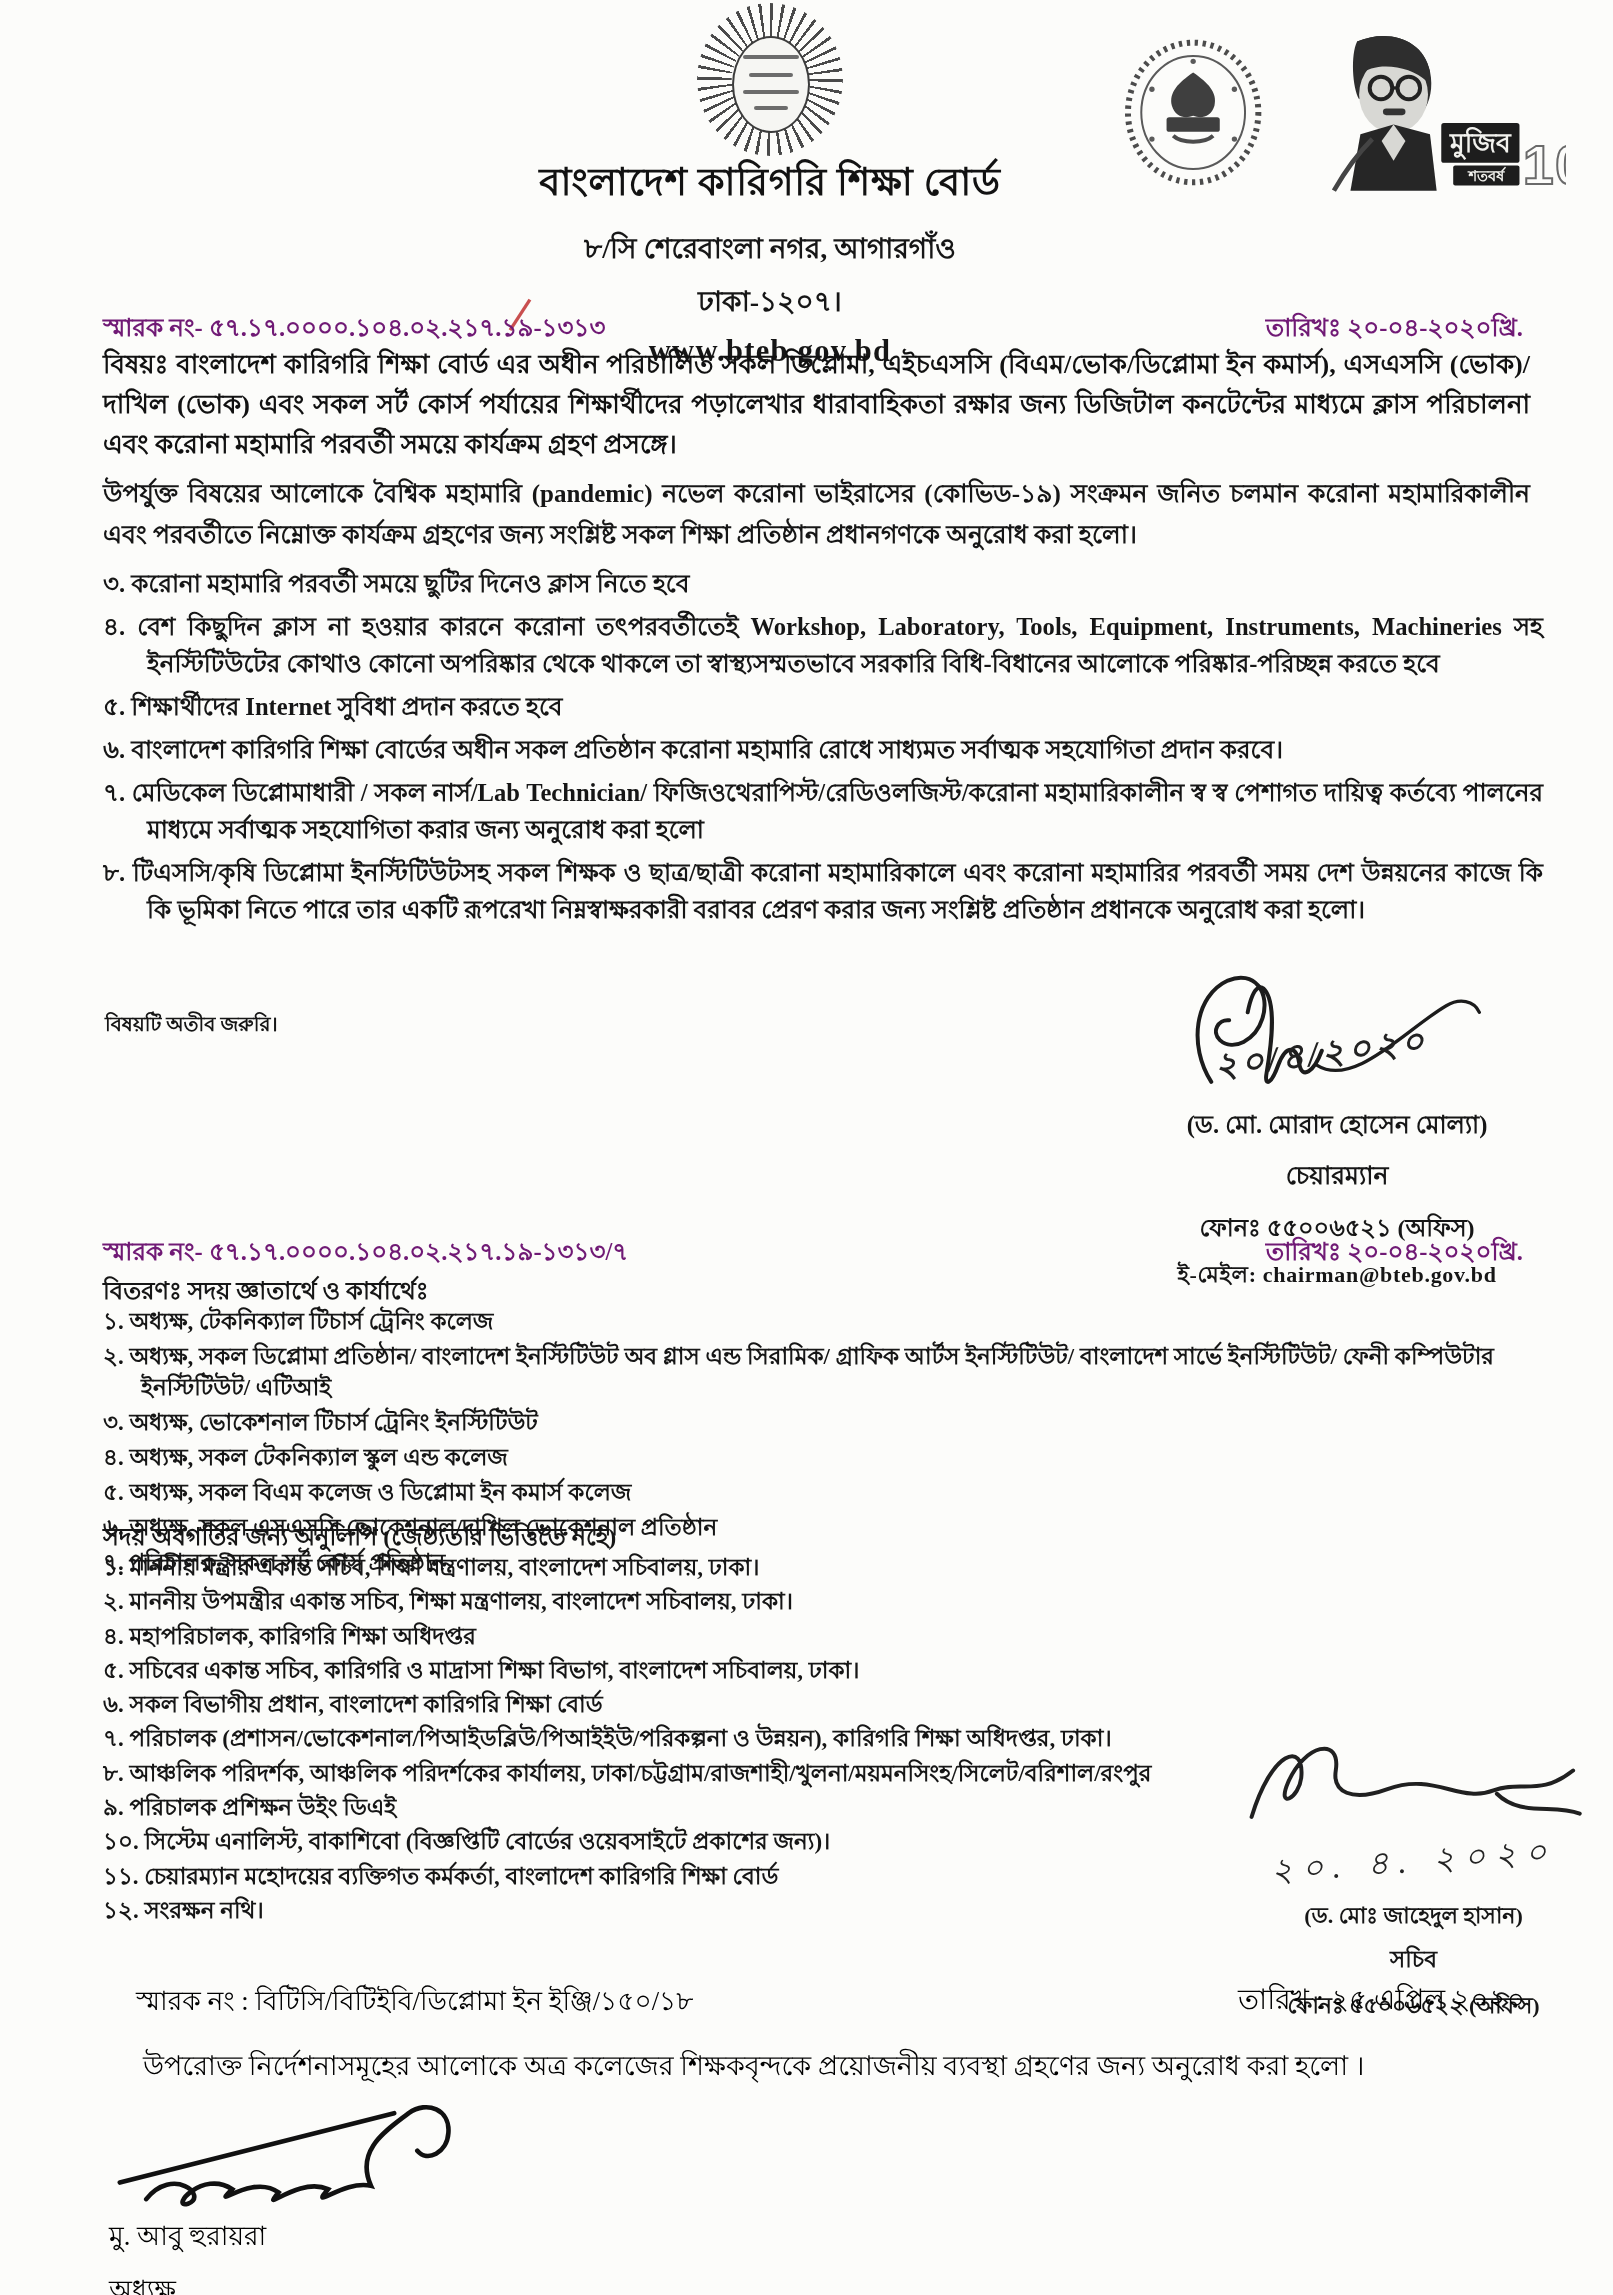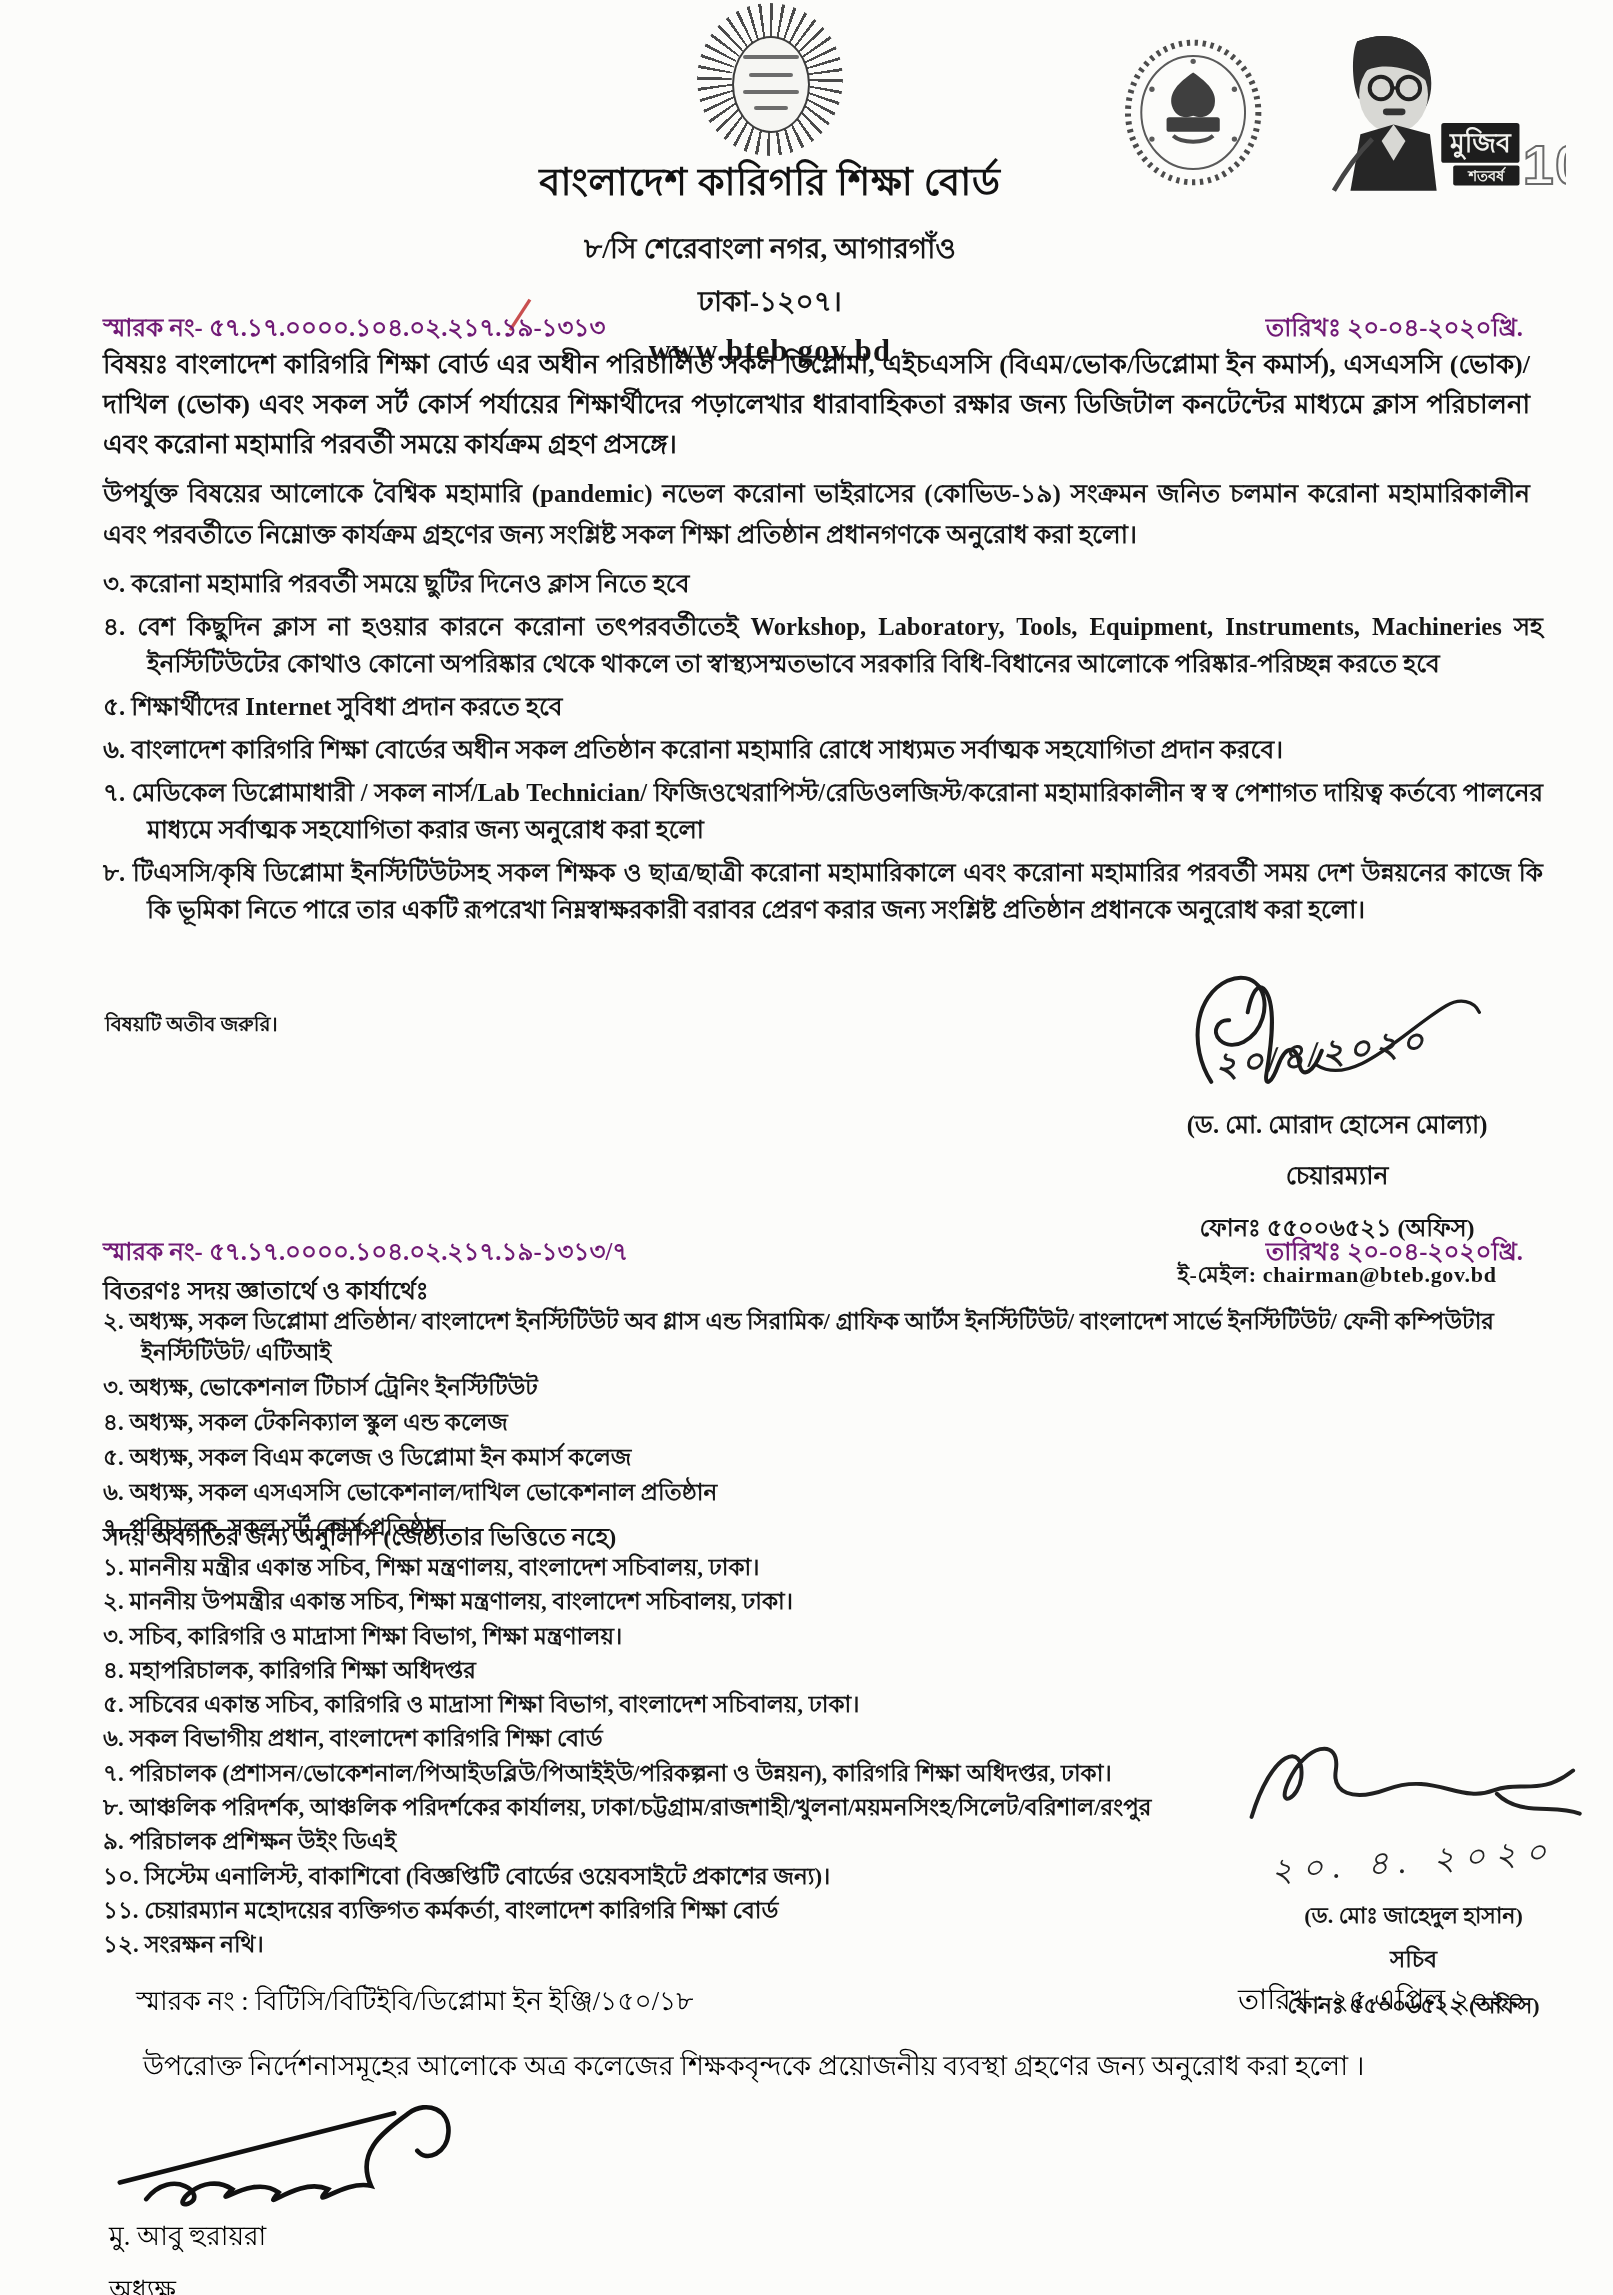--- a/index.html
+++ b/index.html
@@ -184,33 +184,33 @@
     <div class="email">ই-মেইল: chairman@bteb.gov.bd</div>
   </div>
 
   <div class="row memo-line scan memo2-row">
     <span>স্মারক নং- ৫৭.১৭.০০০০.১০৪.০২.২১৭.১৯-১৩১৩/৭</span>
     <span>তারিখঃ ২০-০৪-২০২০খ্রি.</span>
   </div>
 
   <div class="dist-head">বিতরণঃ সদয় জ্ঞাতার্থে ও কার্যার্থেঃ</div>
   <div class="dist-list">
+    <div class="li">১. অধ্যক্ষ, টেকনিক্যাল টিচার্স ট্রেনিং কলেজ</div>
     <div class="li">২. অধ্যক্ষ, সকল ডিপ্লোমা প্রতিষ্ঠান/ বাংলাদেশ ইনস্টিটিউট অব গ্লাস এন্ড সিরামিক/ গ্রাফিক আর্টস ইনস্টিটিউট/ বাংলাদেশ সার্ভে ইনস্টিটিউট/ ফেনী কম্পিউটার ইনস্টিটিউট/ এটিআই</div>
     <div class="li">৩. অধ্যক্ষ, ভোকেশনাল টিচার্স ট্রেনিং ইনস্টিটিউট</div>
     <div class="li">৪. অধ্যক্ষ, সকল টেকনিক্যাল স্কুল এন্ড কলেজ</div>
     <div class="li">৫. অধ্যক্ষ, সকল বিএম কলেজ ও ডিপ্লোমা ইন কমার্স কলেজ</div>
     <div class="li">৬. অধ্যক্ষ, সকল এসএসসি ভোকেশনাল/দাখিল ভোকেশনাল প্রতিষ্ঠান</div>
     <div class="li">৭. পরিচালক, সকল সর্ট কোর্স প্রতিষ্ঠান</div>
   </div>
 
   <div class="cc-head">সদয় অবগতির জন্য অনুলিপি (জেষ্ঠ্যতার ভিত্তিতে নহে)</div>
   <div class="cc-list">
     <div class="li">১. মাননীয় মন্ত্রীর একান্ত সচিব, শিক্ষা মন্ত্রণালয়, বাংলাদেশ সচিবালয়, ঢাকা।</div>
     <div class="li">২. মাননীয় উপমন্ত্রীর একান্ত সচিব, শিক্ষা মন্ত্রণালয়, বাংলাদেশ সচিবালয়, ঢাকা।</div>
-    <div class="li">৩. সচিব, কারিগরি ও মাদ্রাসা শিক্ষা বিভাগ, শিক্ষা মন্ত্রণালয়।</div>
     <div class="li">৪. মহাপরিচালক, কারিগরি শিক্ষা অধিদপ্তর</div>
     <div class="li">৫. সচিবের একান্ত সচিব, কারিগরি ও মাদ্রাসা শিক্ষা বিভাগ, বাংলাদেশ সচিবালয়, ঢাকা।</div>
     <div class="li">৬. সকল বিভাগীয় প্রধান, বাংলাদেশ কারিগরি শিক্ষা বোর্ড</div>
     <div class="li">৭. পরিচালক (প্রশাসন/ভোকেশনাল/পিআইডব্লিউ/পিআইইউ/পরিকল্পনা ও উন্নয়ন), কারিগরি শিক্ষা অধিদপ্তর, ঢাকা।</div>
     <div class="li">৮. আঞ্চলিক পরিদর্শক, আঞ্চলিক পরিদর্শকের কার্যালয়, ঢাকা/চট্টগ্রাম/রাজশাহী/খুলনা/ময়মনসিংহ/সিলেট/বরিশাল/রংপুর</div>
     <div class="li">৯. পরিচালক প্রশিক্ষন উইং ডিএই</div>
     <div class="li">১০. সিস্টেম এনালিস্ট, বাকাশিবো (বিজ্ঞপ্তিটি বোর্ডের ওয়েবসাইটে প্রকাশের জন্য)।</div>
     <div class="li">১১. চেয়ারম্যান মহোদয়ের ব্যক্তিগত কর্মকর্তা, বাংলাদেশ কারিগরি শিক্ষা বোর্ড</div>
     <div class="li">১২. সংরক্ষন নথি।</div>
   </div>

